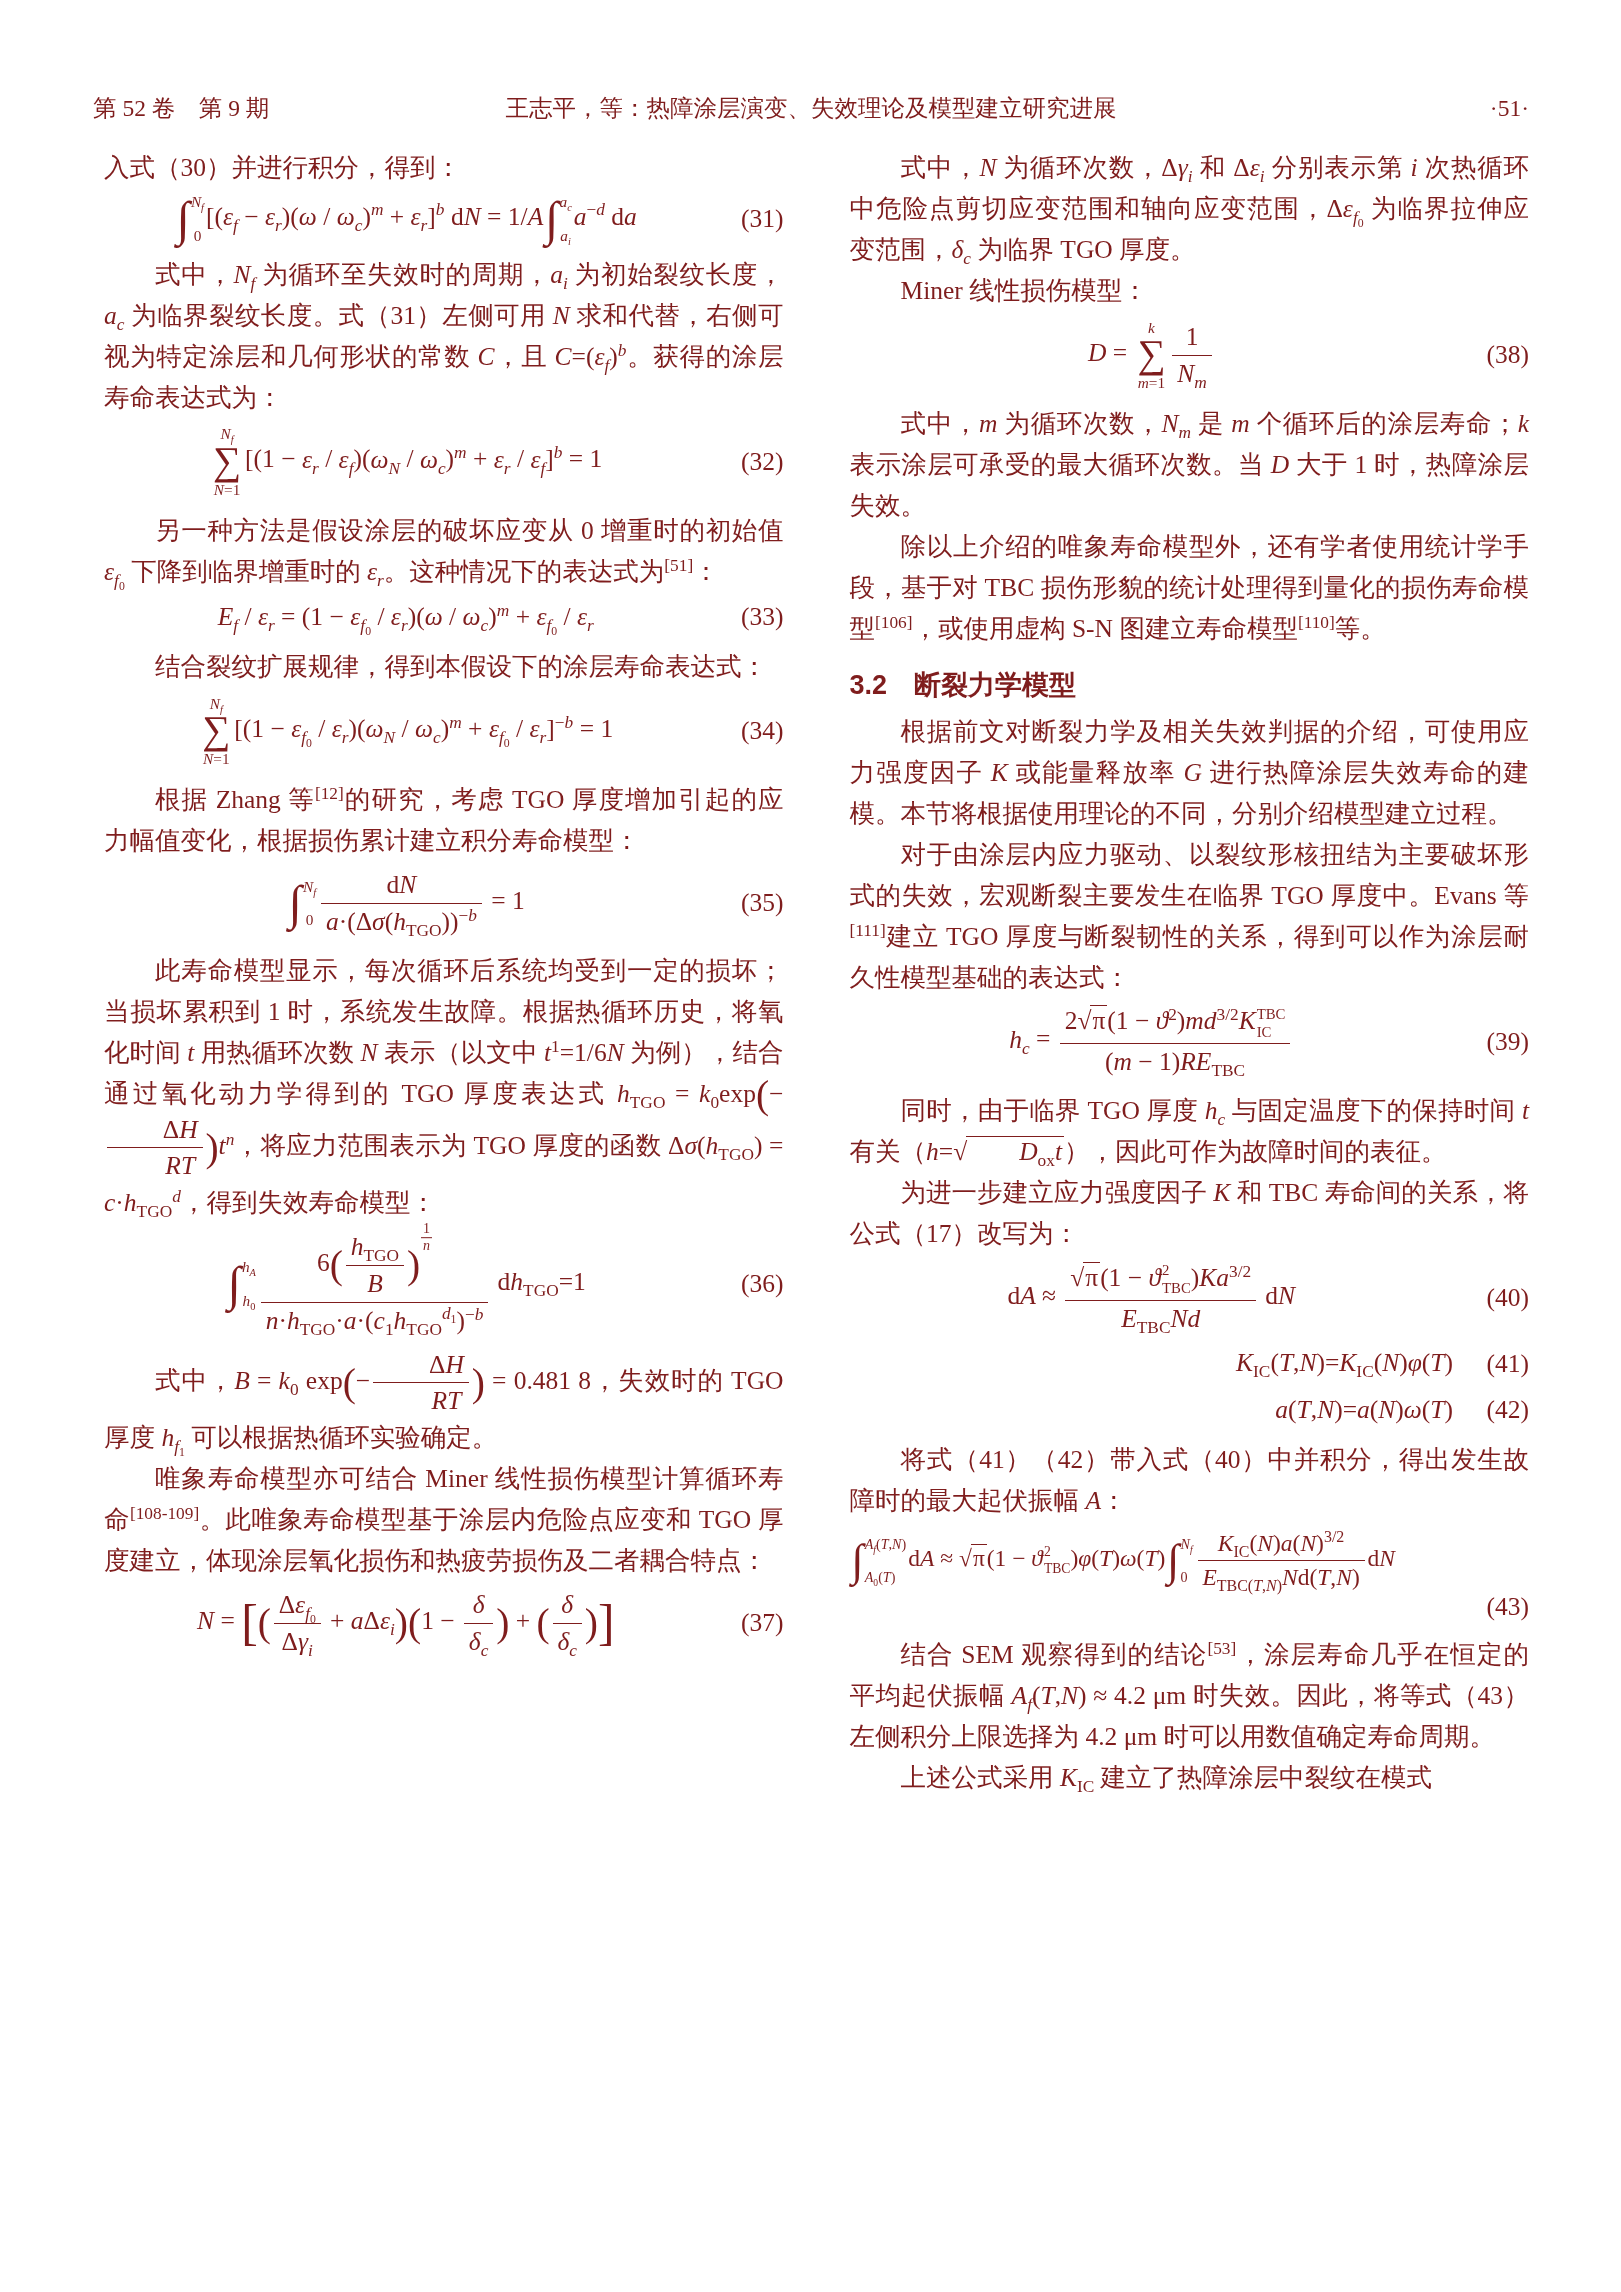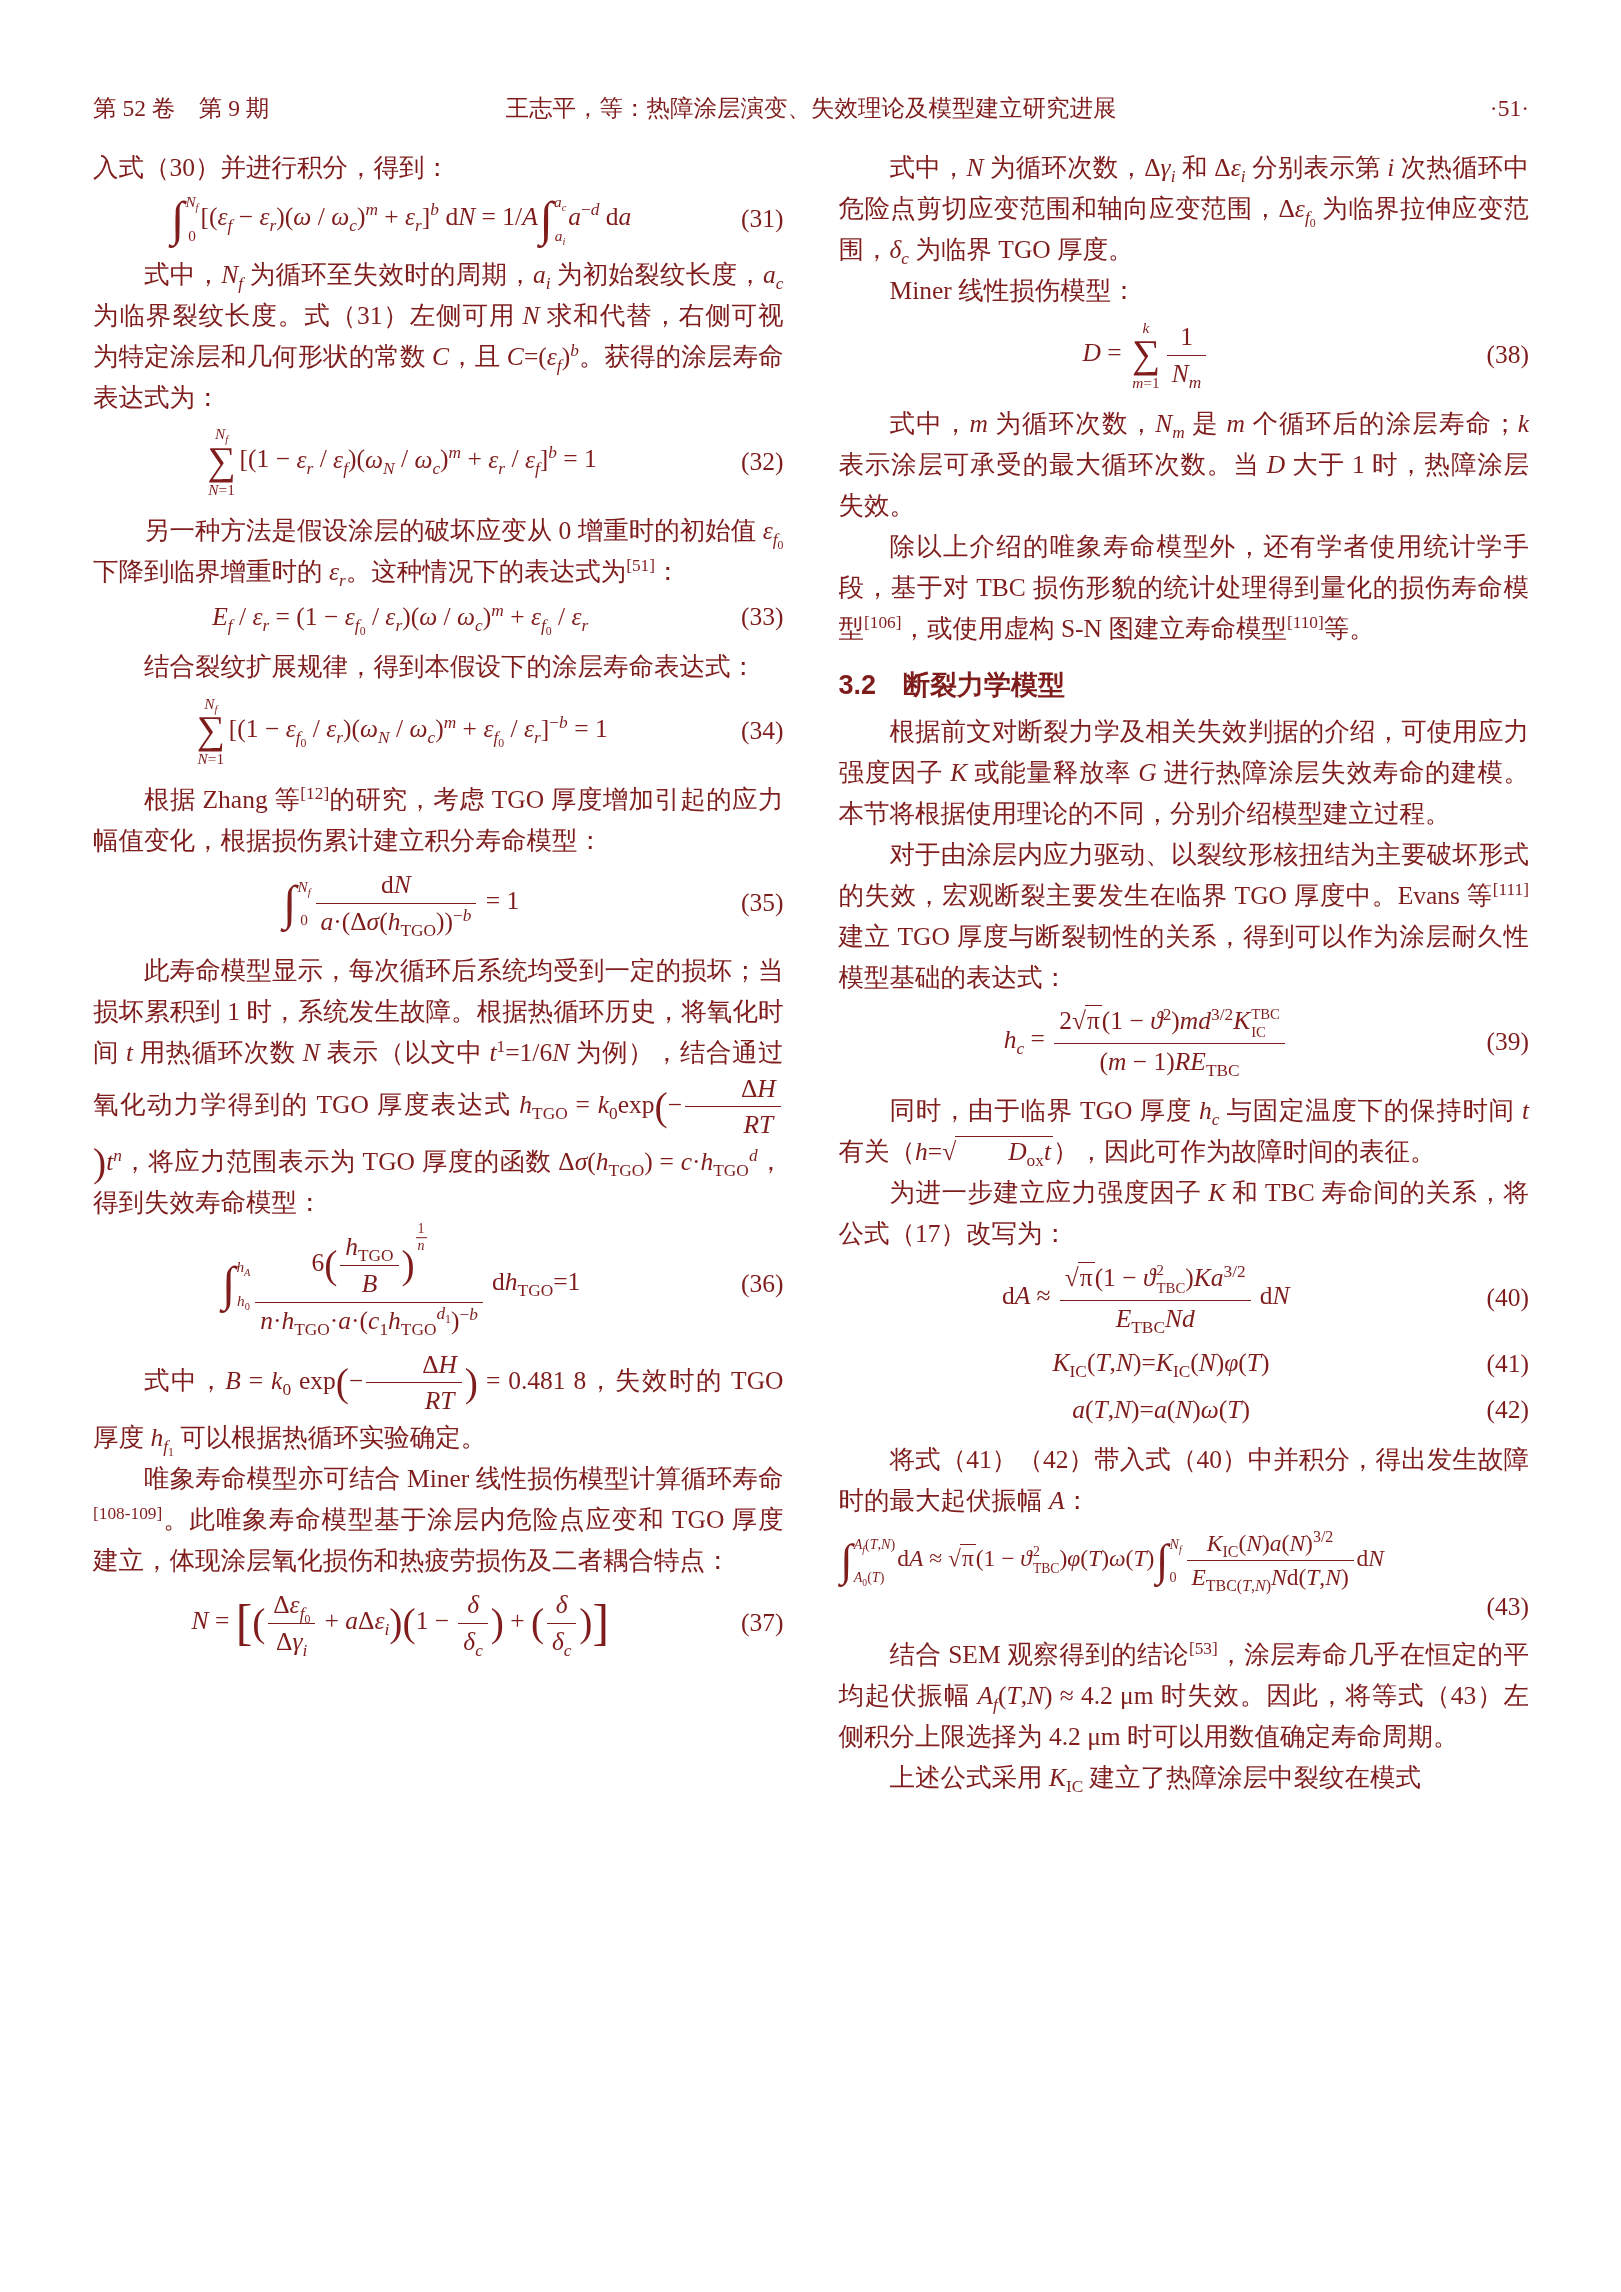--- a/index.html
+++ b/index.html
@@ -15,37 +15,37 @@
     font-size:23.5px;
   }
   .hdr-c { flex:1; text-align:center; }
   .hdr-l { width:225px; }
   .hdr-r { width:225px; text-align:right; }
   
   .cols {
     position:absolute; top:147px; left:93px; right:92px;
     display:flex; gap:55px;
   }
-  .col { flex:1; min-width:0; }
+  .col { flex:1; min-width:0;margin-left:11px; }
   .para {
     font-size:25.5px; line-height:41px; margin:0; text-align:justify;
     text-indent:2em;
   }
   .noindent { text-indent:0; }
   sup,sub { font-size:0.68em; line-height:0; }
   
   .sec {
     font-family:"Liberation Sans","DejaVu Sans",sans-serif;
     font-size:27px; font-weight:bold; margin:17.6px 0 7.8px; text-indent:0;
   }
   
   .eq { display:flex; align-items:center; font-size:25.5px; margin:7.8px 0 11.8px; }
   .eq .f { flex:1; text-align:center; line-height:1.35; }
   .eq .n { width:76px; text-align:right; flex:none; }
-  .eq-left .f { text-align:center; text-indent:1.2em; }
+  .eq-left .f { text-align:right; text-indent:1.2em; }
   .eq-stack { flex-direction:column; align-items:stretch; }
   .eq-stack .f { text-align:left; text-indent:0; font-size:23.5px; }
   .eq-stack .n { width:auto; text-align:right; }
   
   .frac {
     display:inline-flex; flex-direction:column; vertical-align:middle;
     text-align:center; margin:0 2.9px; line-height:1.25;
   }
   .frac > .num { padding:0 4.9px 2px; border-bottom:1.6px solid currentColor; }
   .frac > .den { padding:2px 4.9px 0; }

